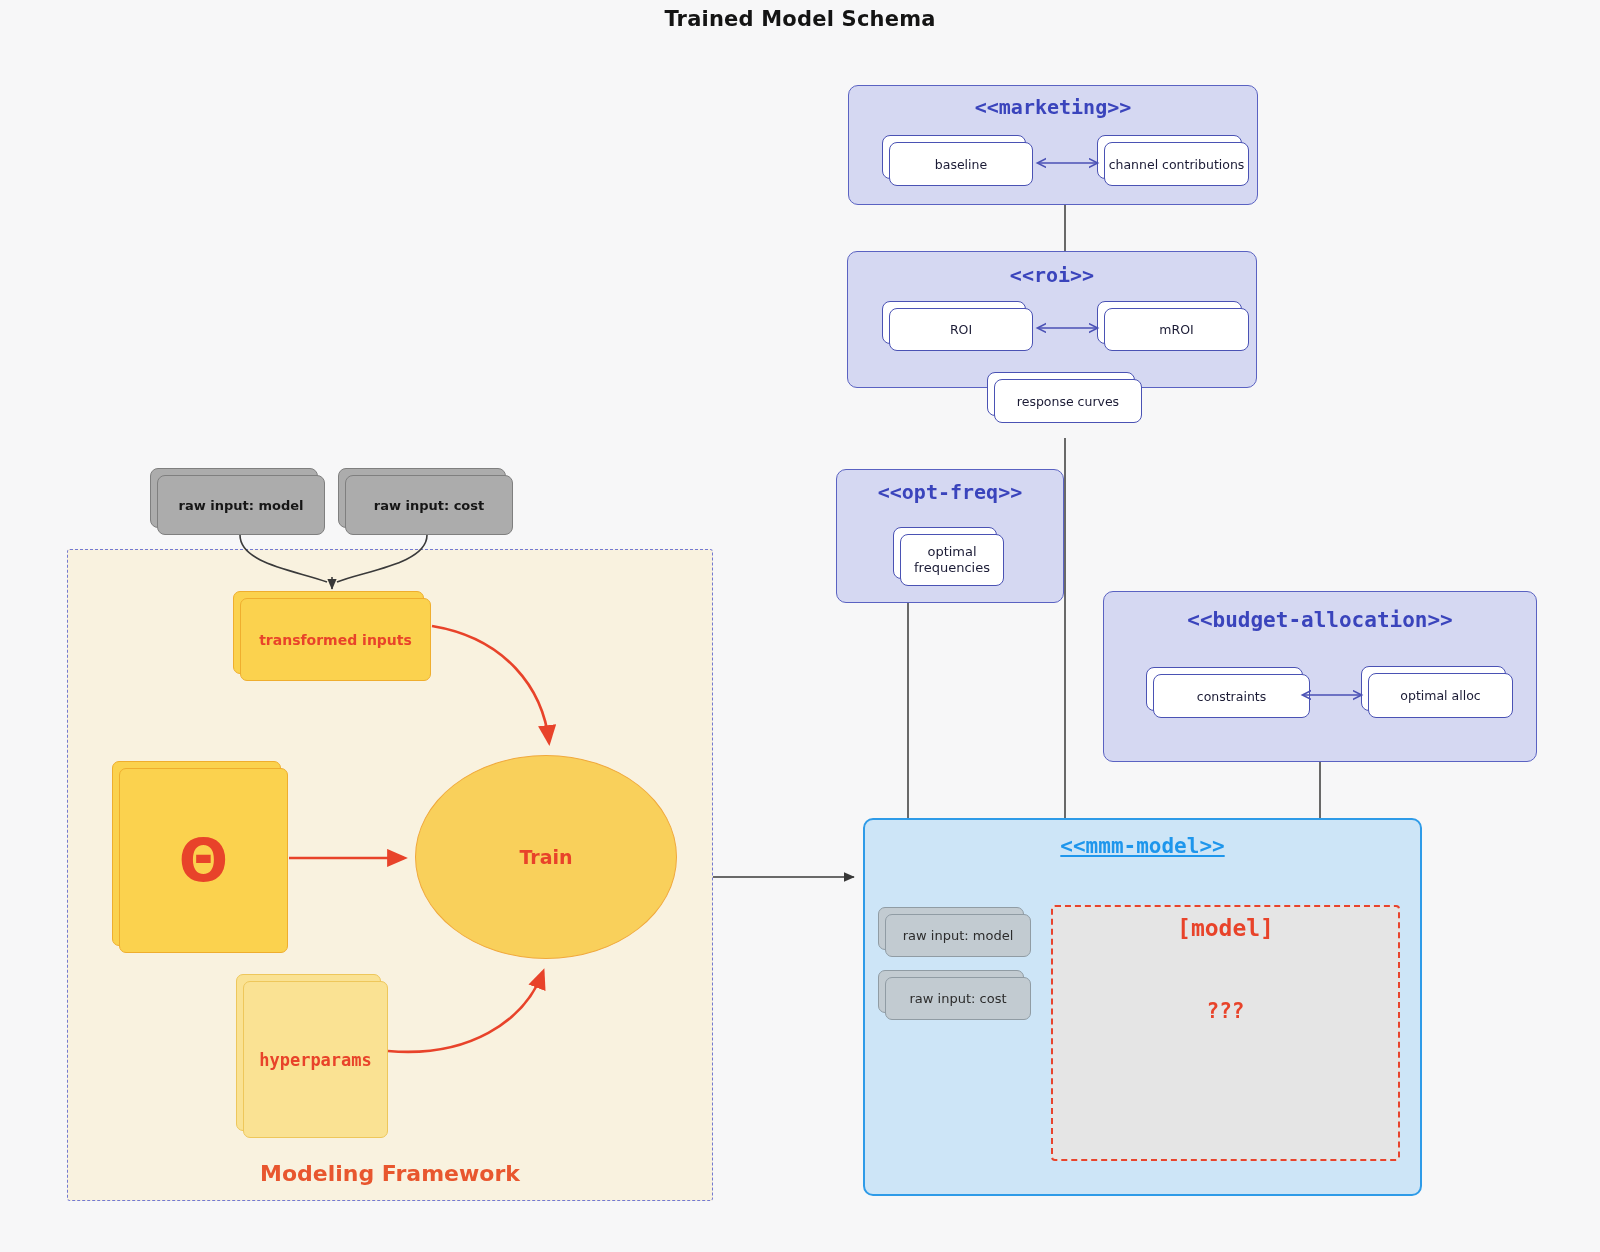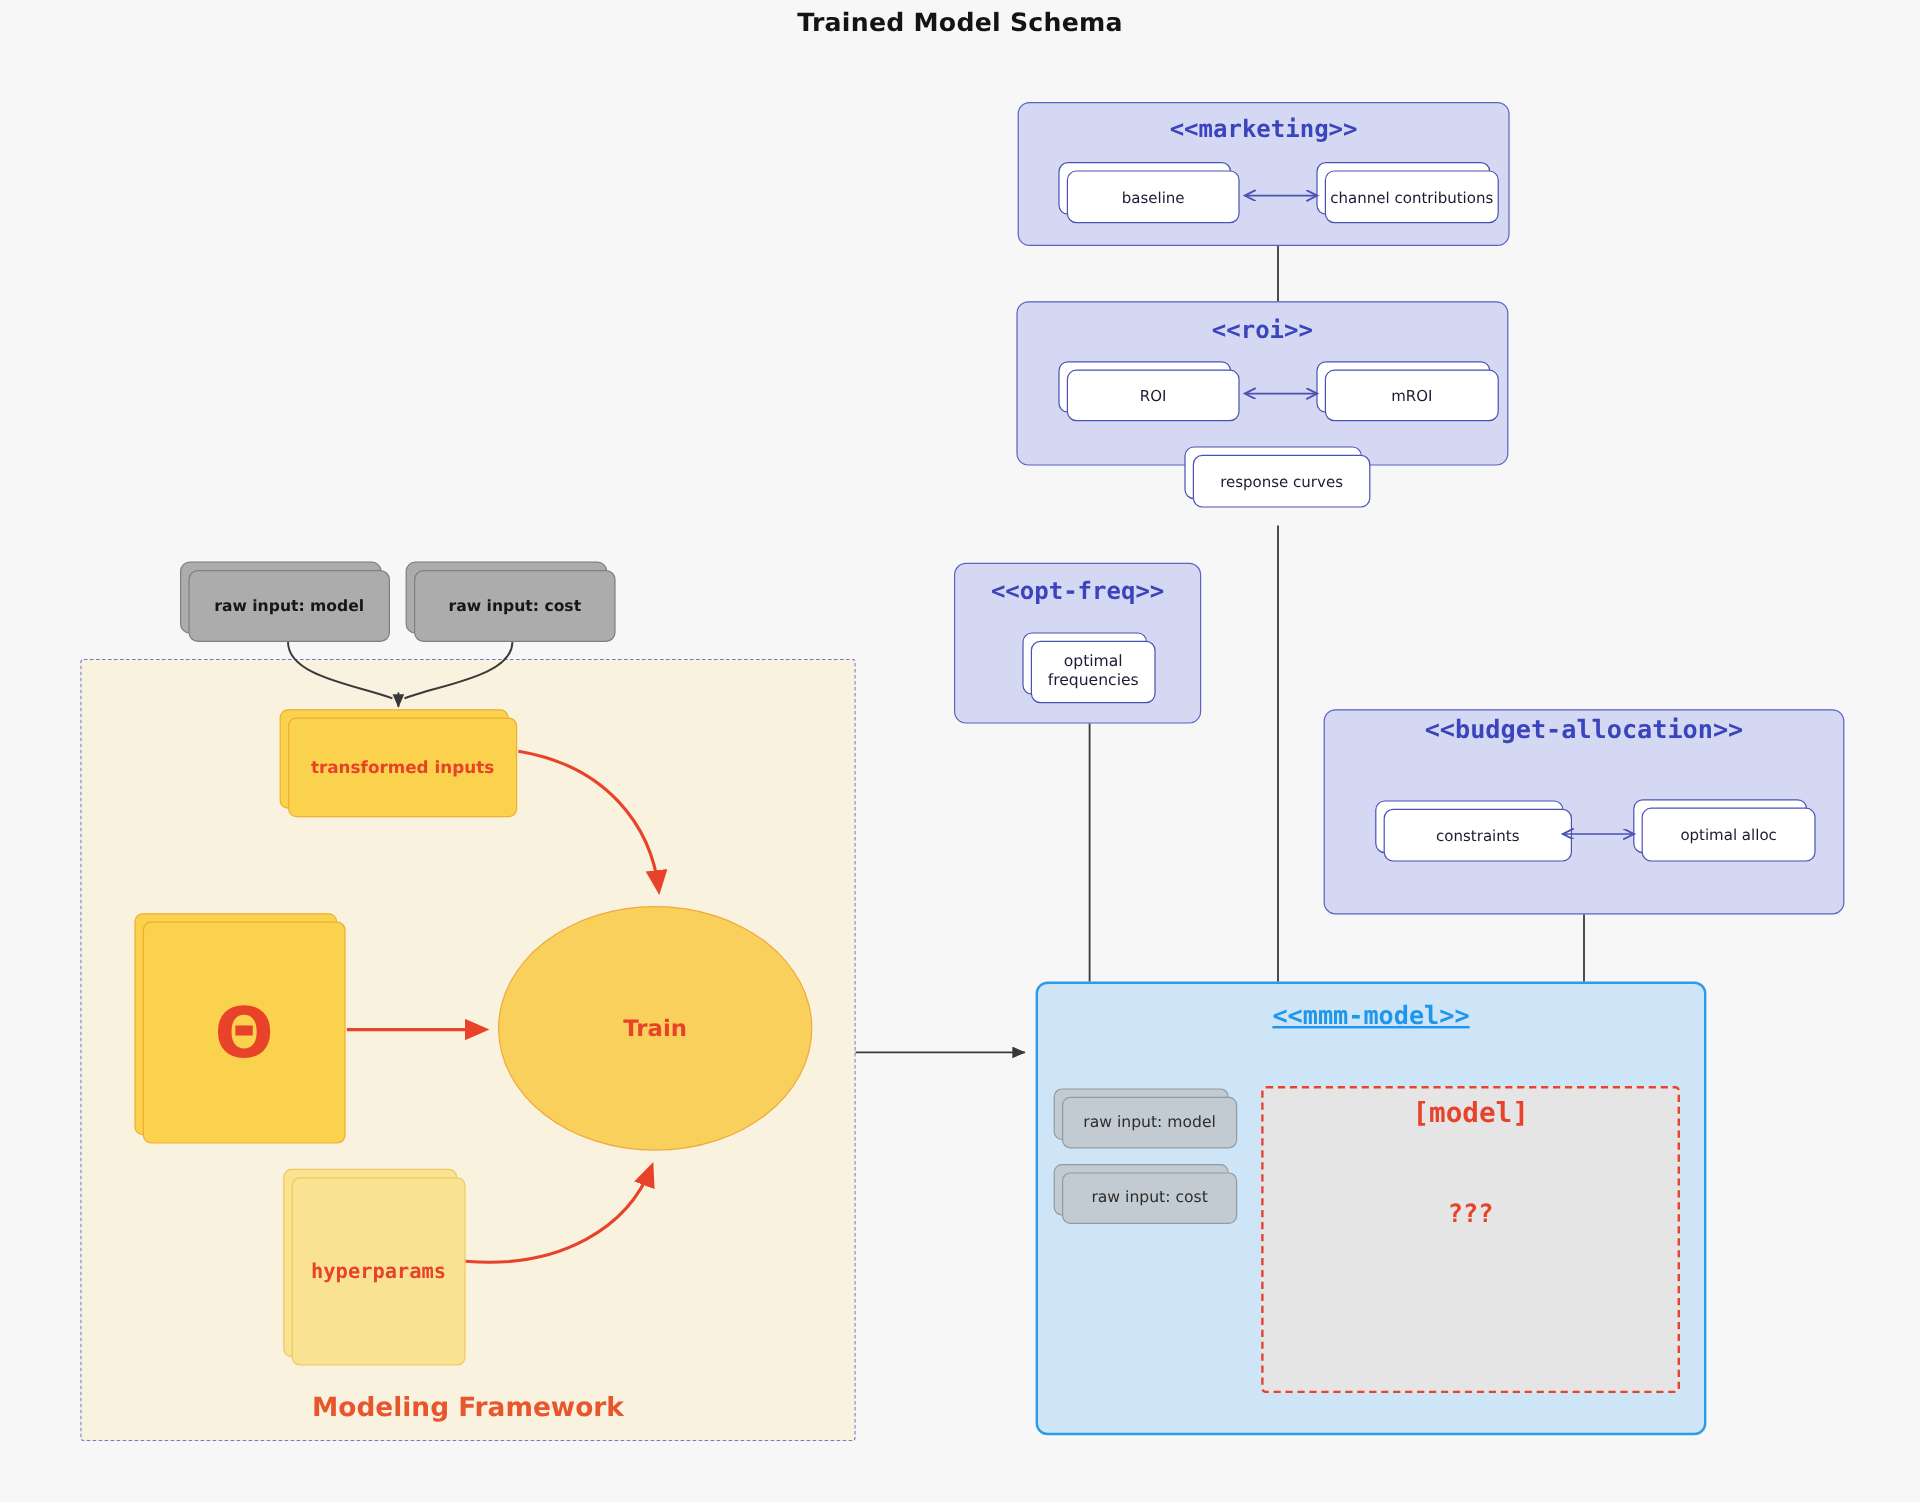--- a/index.html
+++ b/index.html
@@ -165,32 +165,32 @@
       </div>
     </div>
     <div class="stack pnode" style="left:146px; top:127px; width:148px; height:44px;">
       <div class="back"></div>
       <div class="front">
         <span>response curves</span>
       </div>
     </div>
   </div>
 
-  <div class="container purple" style="left:795px; top:469px; width:206px; height:134px;">
+  <div class="container purple" style="left:836px; top:469px; width:228px; height:134px;">
     <div class="container-title purple" style="top:10px;">&lt;&lt;opt-freq&gt;&gt;</div>
     <div class="stack pnode wrap" style="left:63px; top:64px; width:104px; height:52px;">
       <div class="back"></div>
       <div class="front">
         <span>optimal frequencies</span>
       </div>
     </div>
   </div>
 
   <div class="container purple" style="left:1103px; top:591px; width:434px; height:171px;">
-    <div class="container-title purple" style="top:4px; font-size:21px;">&lt;&lt;budget-allocation&gt;&gt;</div>
+    <div class="container-title purple" style="top:16px; font-size:21px;">&lt;&lt;budget-allocation&gt;&gt;</div>
     <div class="stack pnode" style="left:49px; top:82px; width:157px; height:44px;padding-left:44px;">
       <div class="back"></div>
       <div class="front">
         <span>constraints</span>
       </div>
     </div>
     <div class="stack pnode" style="left:264px; top:81px; width:145px; height:45px;">
       <div class="back"></div>
       <div class="front">
         <span>optimal alloc</span>

